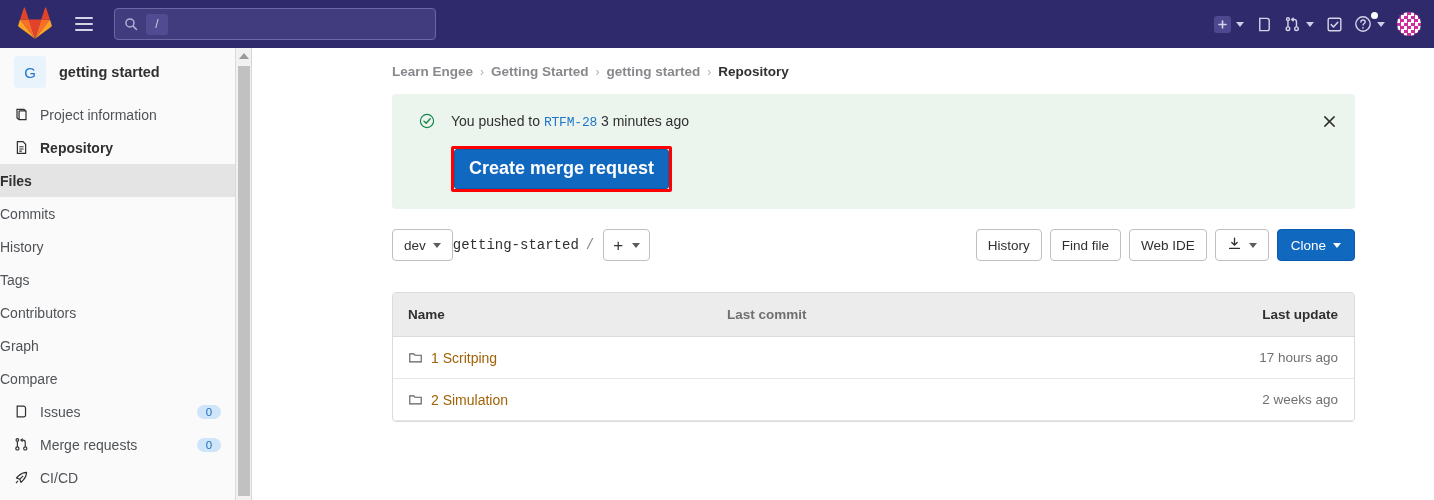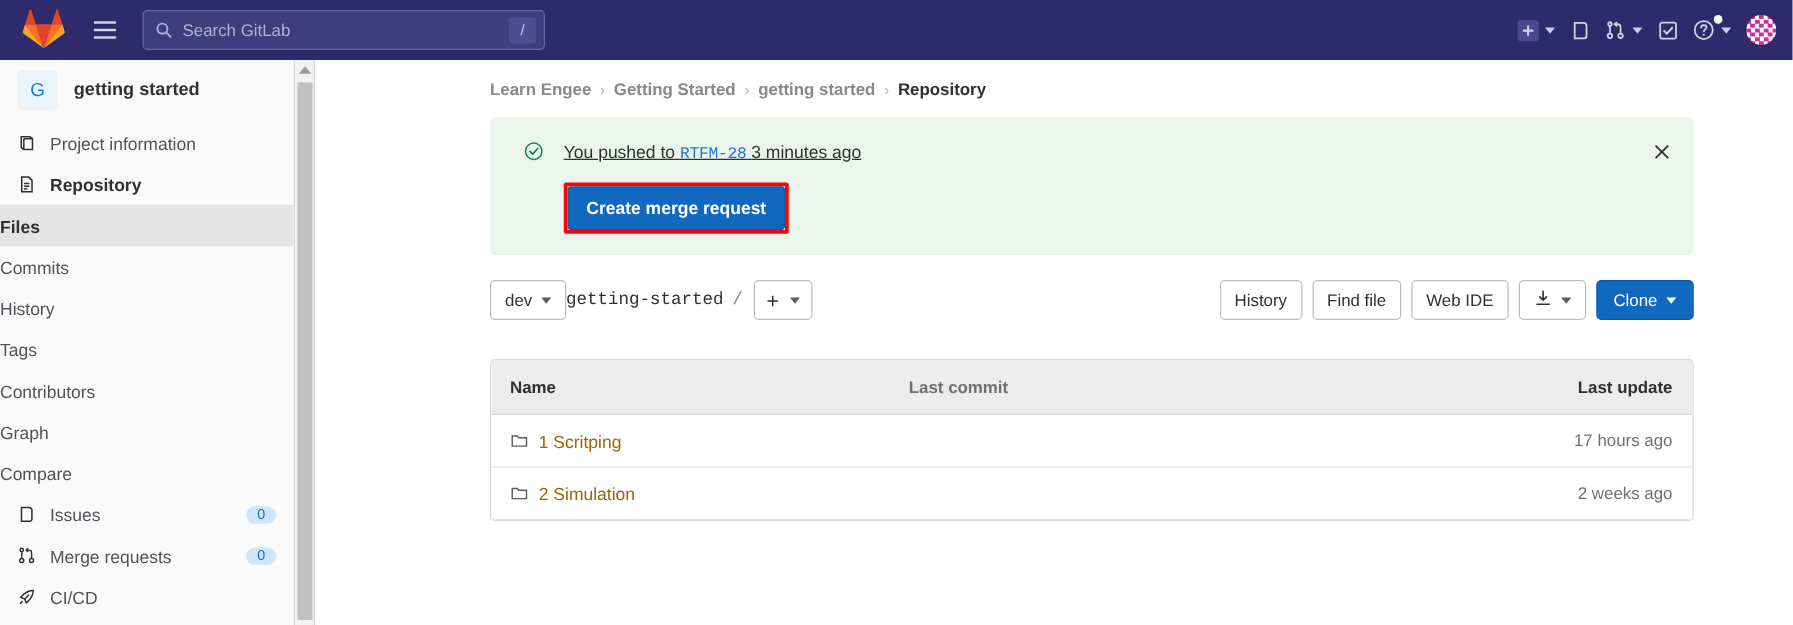--- a/index.html
+++ b/index.html
@@ -144,35 +144,35 @@
   .alert {
     margin-top: 15px;
     background: #ecf4ee;
     border-radius: 4px;
     padding: 17px 16px 17px 16px;
     display: flex; align-items: flex-start;
     position: relative;
     min-height: 96px;
   }
   .alert .check { width: 16px; height: 16px; flex: 0 0 16px; margin: 2px 16px 0 11px; }
-  .alert .abody { flex: 1; text-decoration: underline; }
+  .alert .abody { flex: 1; }
   .alert .atext { font-size: 14px; color: #303030; line-height: 20px; }
   .alert .atext code {
     font-family: "Liberation Mono", monospace;
     font-size: 13px; color: #1f75cb; letter-spacing: -0.2px;
   }
   .mr-wrap {
     display: inline-block; margin-top: 13px;
     border: 3px solid #ff0000;
     border-radius: 2px;
   }
   .mr-btn {
     background: #1068bf; color: #fff;
     border: 1px solid #0b5cad;
-    font-size: 14px; font-weight: bold;
+    font-size: 18px; font-weight: bold;
     padding: 8px 14px 9px 14px;
     border-radius: 3px; cursor: pointer;
     display: block;
     font-family: "Liberation Sans", sans-serif;
   }
   .alert .xclose {
     position: absolute; top: 17px; right: 16px;
     width: 20px; height: 20px; cursor: pointer;
     color: #303030; font-size: 16px;
     display: flex; align-items: center; justify-content: center;
@@ -291,21 +291,20 @@
       <span></span>
   </div>
 
   <div class="searchbox">
     <span class="sicon">
       <svg width="14" height="14" viewBox="0 0 16 16" fill="none" stroke="#b3afd6" stroke-width="1.7">
         <circle cx="6.8" cy="6.8" r="4.6"></circle>
           <line x1="10.4" y1="10.4" x2="14.3" y2="14.3" stroke-linecap="round"></line>
       </svg>
     </span>
-    <span class="sph">Search GitLab</span>
     <span class="slashkey">/</span>
   </div>
 
   <div class="nav-right">
 
     <div class="navbtn">
       <span class="plus-sq">
         <svg width="11" height="11" viewBox="0 0 12 12" stroke="#d5d2e8" stroke-width="1.8" stroke-linecap="round">
           <line x1="6" y1="2.2" x2="6" y2="9.8"></line>
             <line x1="2.2" y1="6" x2="9.8" y2="6"></line>

